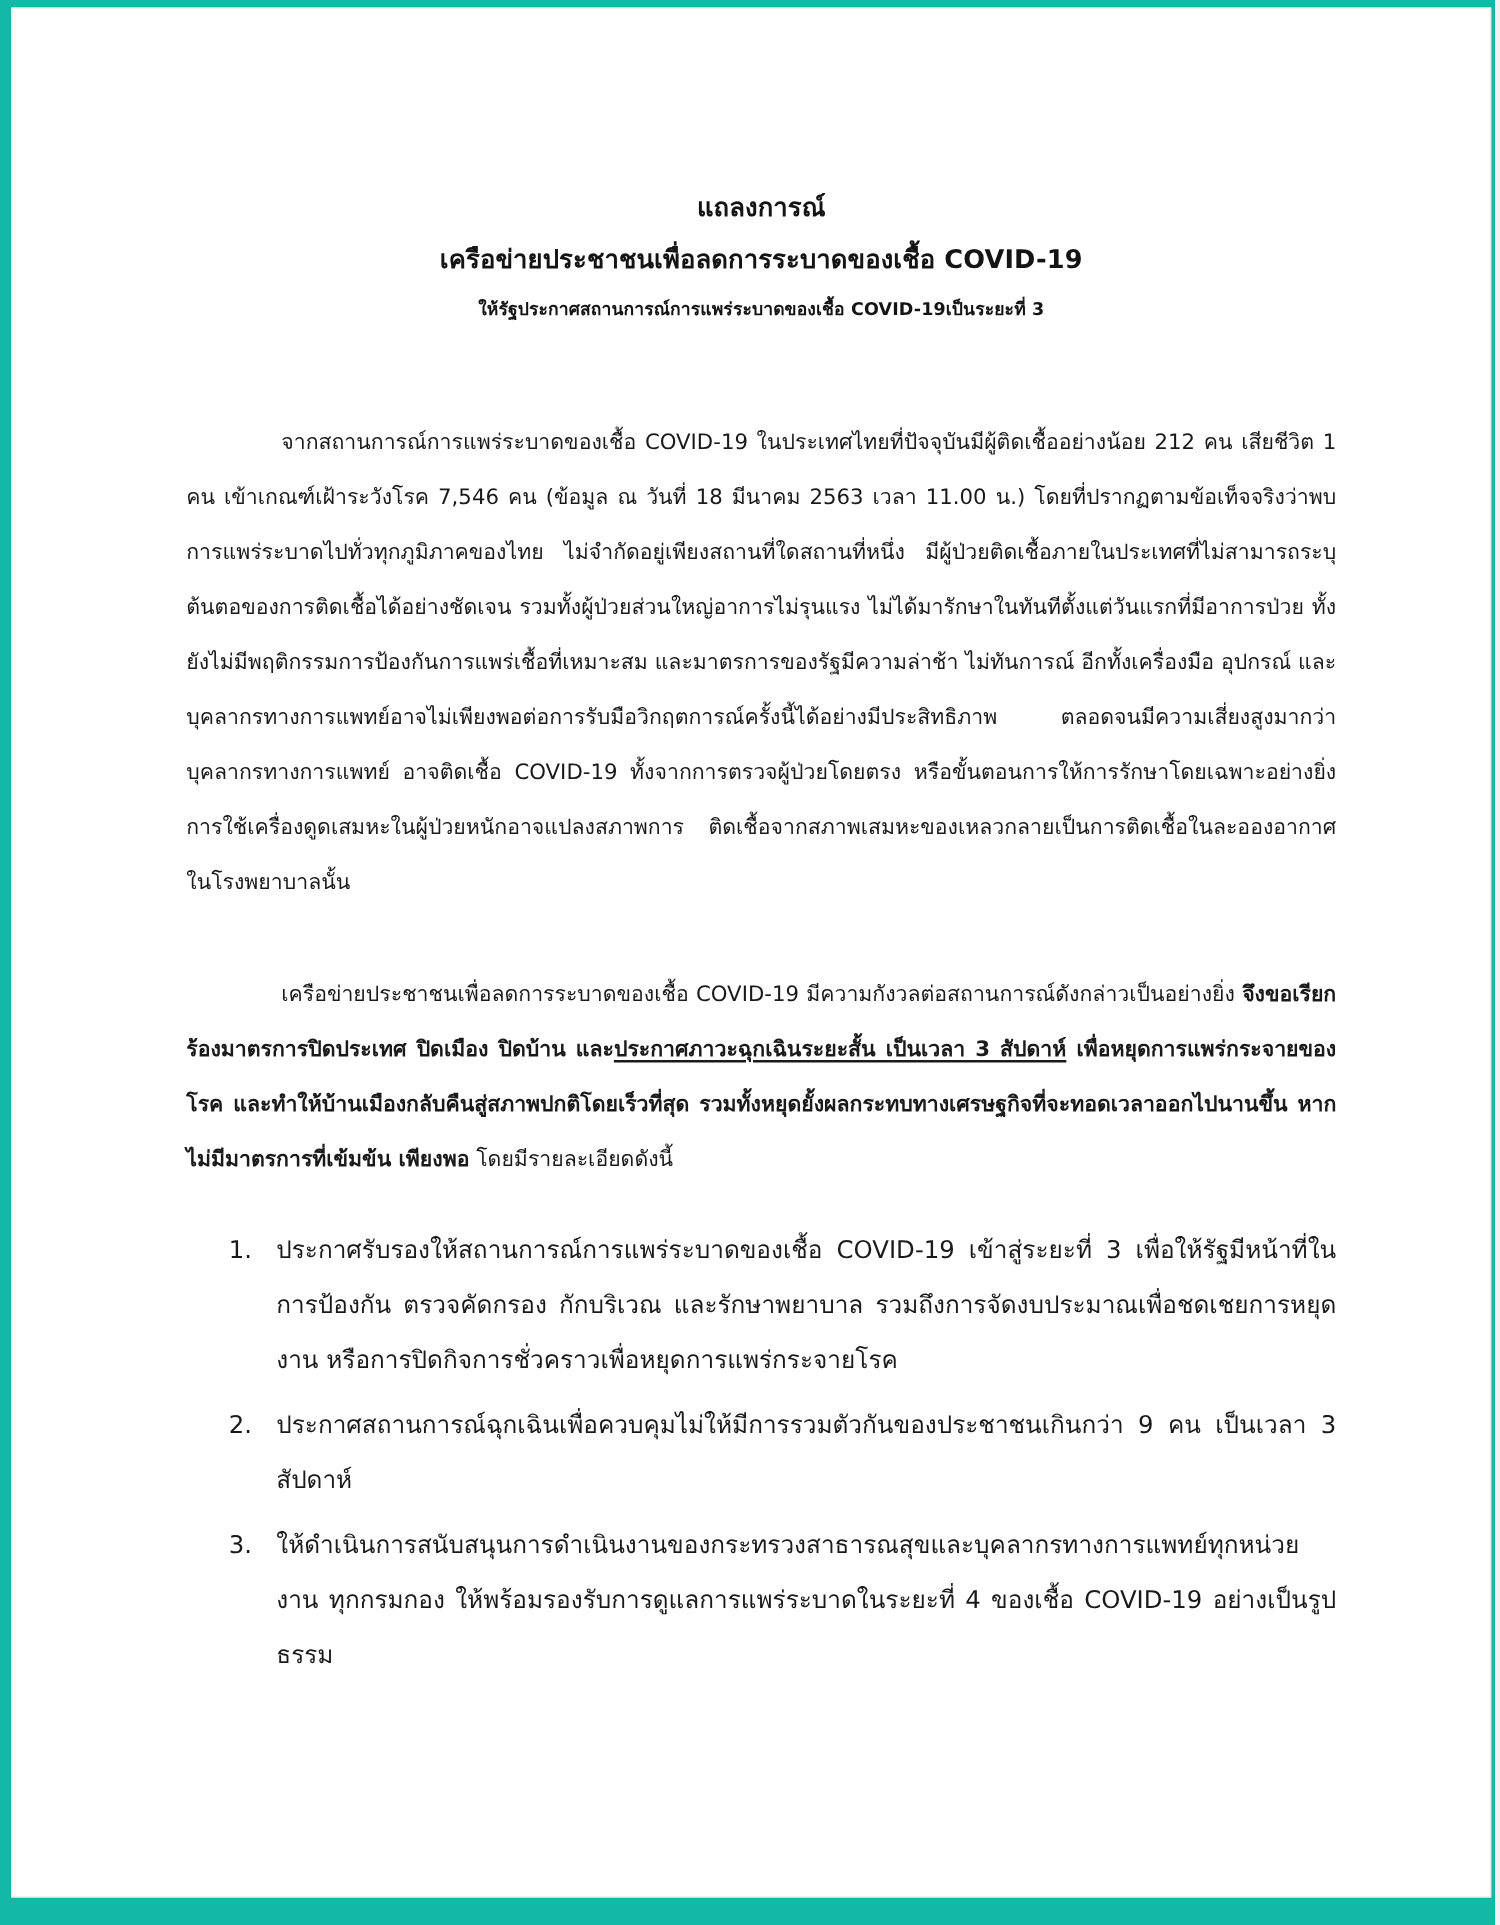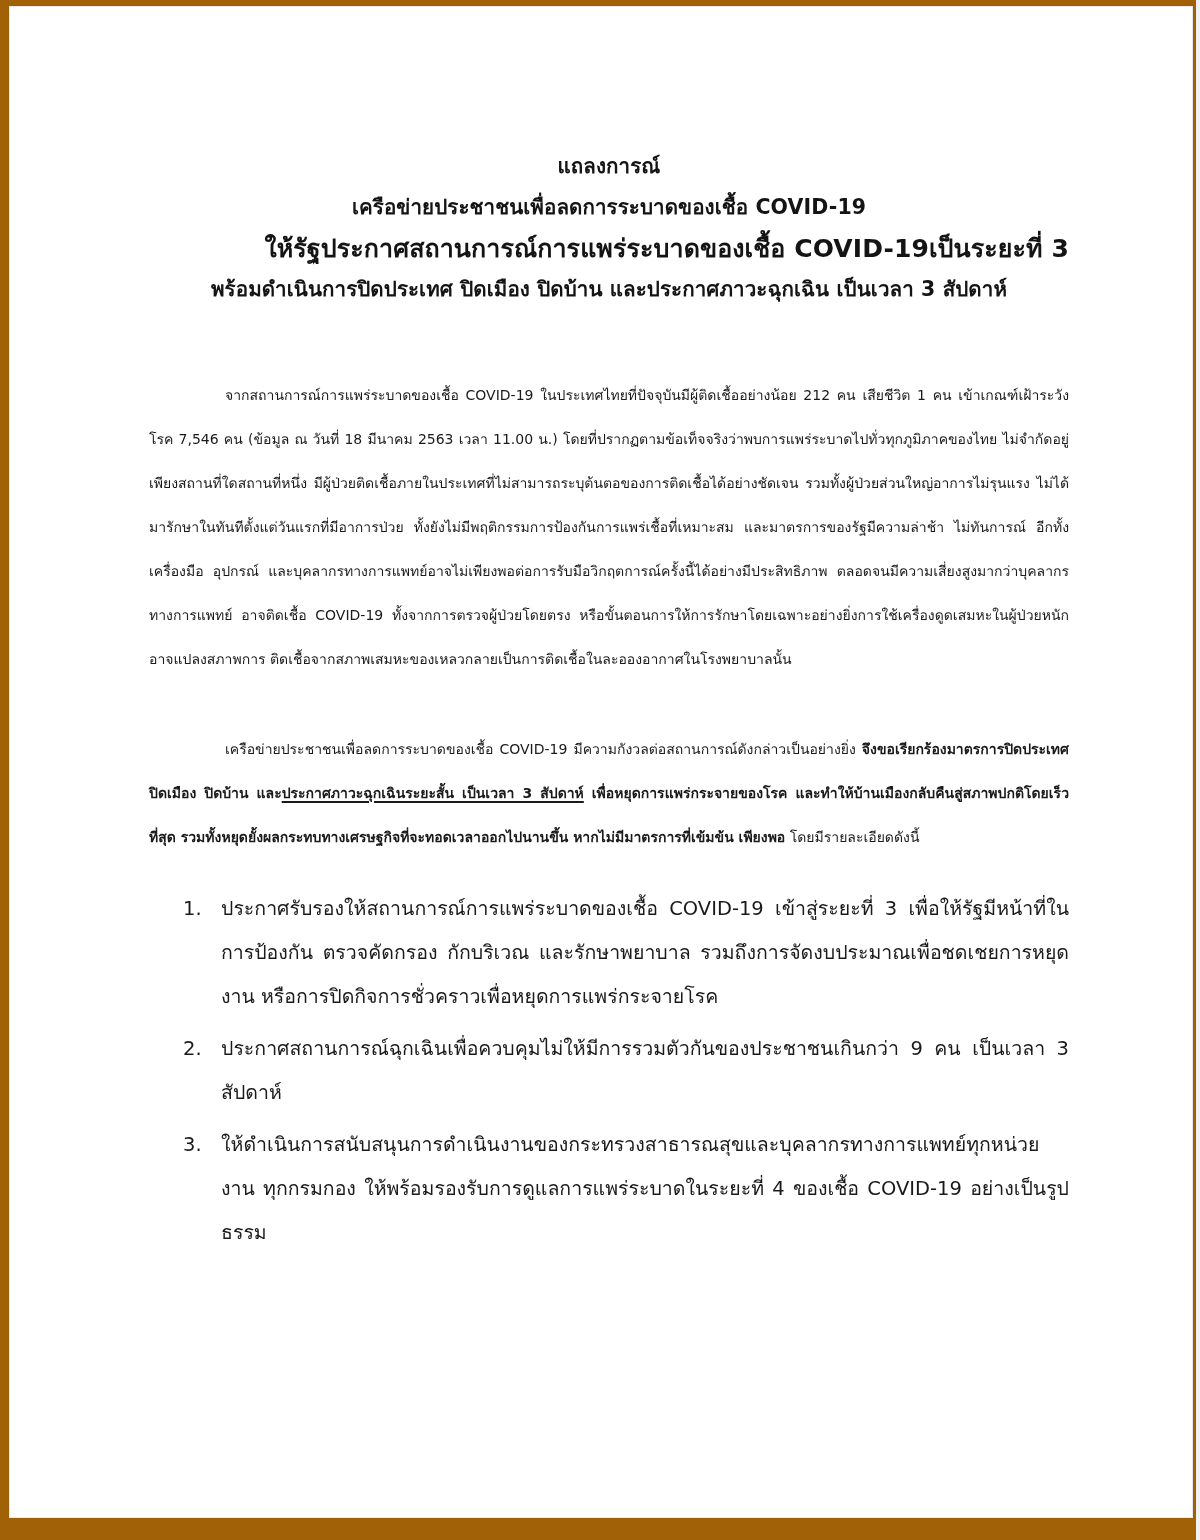--- a/index.html
+++ b/index.html
@@ -15,21 +15,21 @@
     overflow: hidden;
   }
 
   
   .page-wrap {
     position: absolute;
     left: 0;
     top: 0;
     width: 1196px;
     height: 1540px;
-    background: #a16207;
+    background: #14b8a6;
   }
   .page {
     position: absolute;
     left: 9px;
     top: 6px;
     width: 1184px;
     height: 1512px;
     background: #ffffff;
     box-sizing: border-box;
     border: 1px solid #e9e9ec;
@@ -53,26 +53,26 @@
   .title-line {
     font-size: 20.5px;
     font-weight: 700;
     line-height: 41px;
     letter-spacing: 0.1px;
     color: #141414;
     white-space: nowrap;
   }
   .title-line.t1 { font-size: 20.5px; }
   .title-line.t2 { font-size: 20.5px; }
-  .title-line.t3 { font-size: 25px; text-align: right; }
+  .title-line.t3 { font-size: 14px; }
   .title-line.t4 { font-size: 20.5px; }
 
   
   .para {
-    font-size: 14px;
+    font-size: 17px;
     line-height: 44px;
     text-align: justify;
     text-justify: inter-word;
     color: #1a1a1a;
     font-weight: 400;
   }
   .para .indent {
     display: inline-block;
     width: 76px;
   }
@@ -127,21 +127,20 @@
 <body>
 
 <div class="page-wrap">
   <div class="page">
     <div class="doc">
 
       <div class="title-block">
         <div class="title-line t1">แถลงการณ์</div>
         <div class="title-line t2">เครือข่ายประชาชนเพื่อลดการระบาดของเชื้อ COVID-19</div>
         <div class="title-line t3">ให้รัฐประกาศสถานการณ์การแพร่ระบาดของเชื้อ COVID-19เป็นระยะที่ 3</div>
-        <div class="title-line t4">พร้อมดำเนินการปิดประเทศ ปิดเมือง ปิดบ้าน และประกาศภาวะฉุกเฉิน เป็นเวลา 3 สัปดาห์</div>
       </div>
 
       <p class="para p1"><span class="indent"></span><span>จากสถานการณ์การแพร่ระบาดของเชื้อ COVID-19 ในประเทศไทยที่ปัจจุบันมีผู้ติดเชื้ออย่างน้อย 212 คน เสียชีวิต 1 คน เข้าเกณฑ์เฝ้าระวังโรค 7,546 คน (ข้อมูล ณ วันที่ 18 มีนาคม 2563 เวลา 11.00 น.) โดยที่ปรากฏตามข้อเท็จจริงว่าพบการแพร่ระบาดไปทั่วทุกภูมิภาคของไทย ไม่จำกัดอยู่เพียงสถานที่ใดสถานที่หนึ่ง มีผู้ป่วยติดเชื้อภายในประเทศที่ไม่สามารถระบุต้นตอของการติดเชื้อได้อย่างชัดเจน รวมทั้งผู้ป่วยส่วนใหญ่อาการไม่รุนแรง ไม่ได้มารักษาในทันทีตั้งแต่วันแรกที่มีอาการป่วย ทั้งยังไม่มีพฤติกรรมการป้องกันการแพร่เชื้อที่เหมาะสม และมาตรการของรัฐมีความล่าช้า ไม่ทันการณ์ อีกทั้งเครื่องมือ อุปกรณ์ และบุคลากรทางการแพทย์อาจไม่เพียงพอต่อการรับมือวิกฤตการณ์ครั้งนี้ได้อย่างมีประสิทธิภาพ ตลอดจนมีความเสี่ยงสูงมากว่าบุคลากรทางการแพทย์ อาจติดเชื้อ COVID-19 ทั้งจากการตรวจผู้ป่วยโดยตรง หรือขั้นตอนการให้การรักษาโดยเฉพาะอย่างยิ่งการใช้เครื่องดูดเสมหะในผู้ป่วยหนักอาจแปลงสภาพการ ติดเชื้อจากสภาพเสมหะของเหลวกลายเป็นการติดเชื้อในละอองอากาศในโรงพยาบาลนั้น</span></p>
 
       <p class="para p2 bold-para"><span class="indent"></span><span class="lead">เครือข่ายประชาชนเพื่อลดการระบาดของเชื้อ  COVID-19 มีความกังวลต่อสถานการณ์ดังกล่าวเป็นอย่างยิ่ง </span><span>จึงขอเรียกร้องมาตรการปิดประเทศ ปิดเมือง ปิดบ้าน และ</span><span class="u">ประกาศภาวะฉุกเฉินระยะสั้น เป็นเวลา 3 สัปดาห์</span><span> เพื่อหยุดการแพร่กระจายของโรค และทำให้บ้านเมืองกลับคืนสู่สภาพปกติโดยเร็วที่สุด รวมทั้งหยุดยั้งผลกระทบทางเศรษฐกิจที่จะทอดเวลาออกไปนานขึ้น หากไม่มีมาตรการที่เข้มข้น เพียงพอ</span><span class="tail"> โดยมีรายละเอียดดังนี้</span></p>
 
       <ol class="items">
         <li>
           <span class="marker">1.</span>
           <span class="li-text">ประกาศรับรองให้สถานการณ์การแพร่ระบาดของเชื้อ COVID-19 เข้าสู่ระยะที่ 3 เพื่อให้รัฐมีหน้าที่ในการป้องกัน ตรวจคัดกรอง กักบริเวณ และรักษาพยาบาล รวมถึงการจัดงบประมาณเพื่อชดเชยการหยุดงาน หรือการปิดกิจการชั่วคราวเพื่อหยุดการแพร่กระจายโรค</span>

